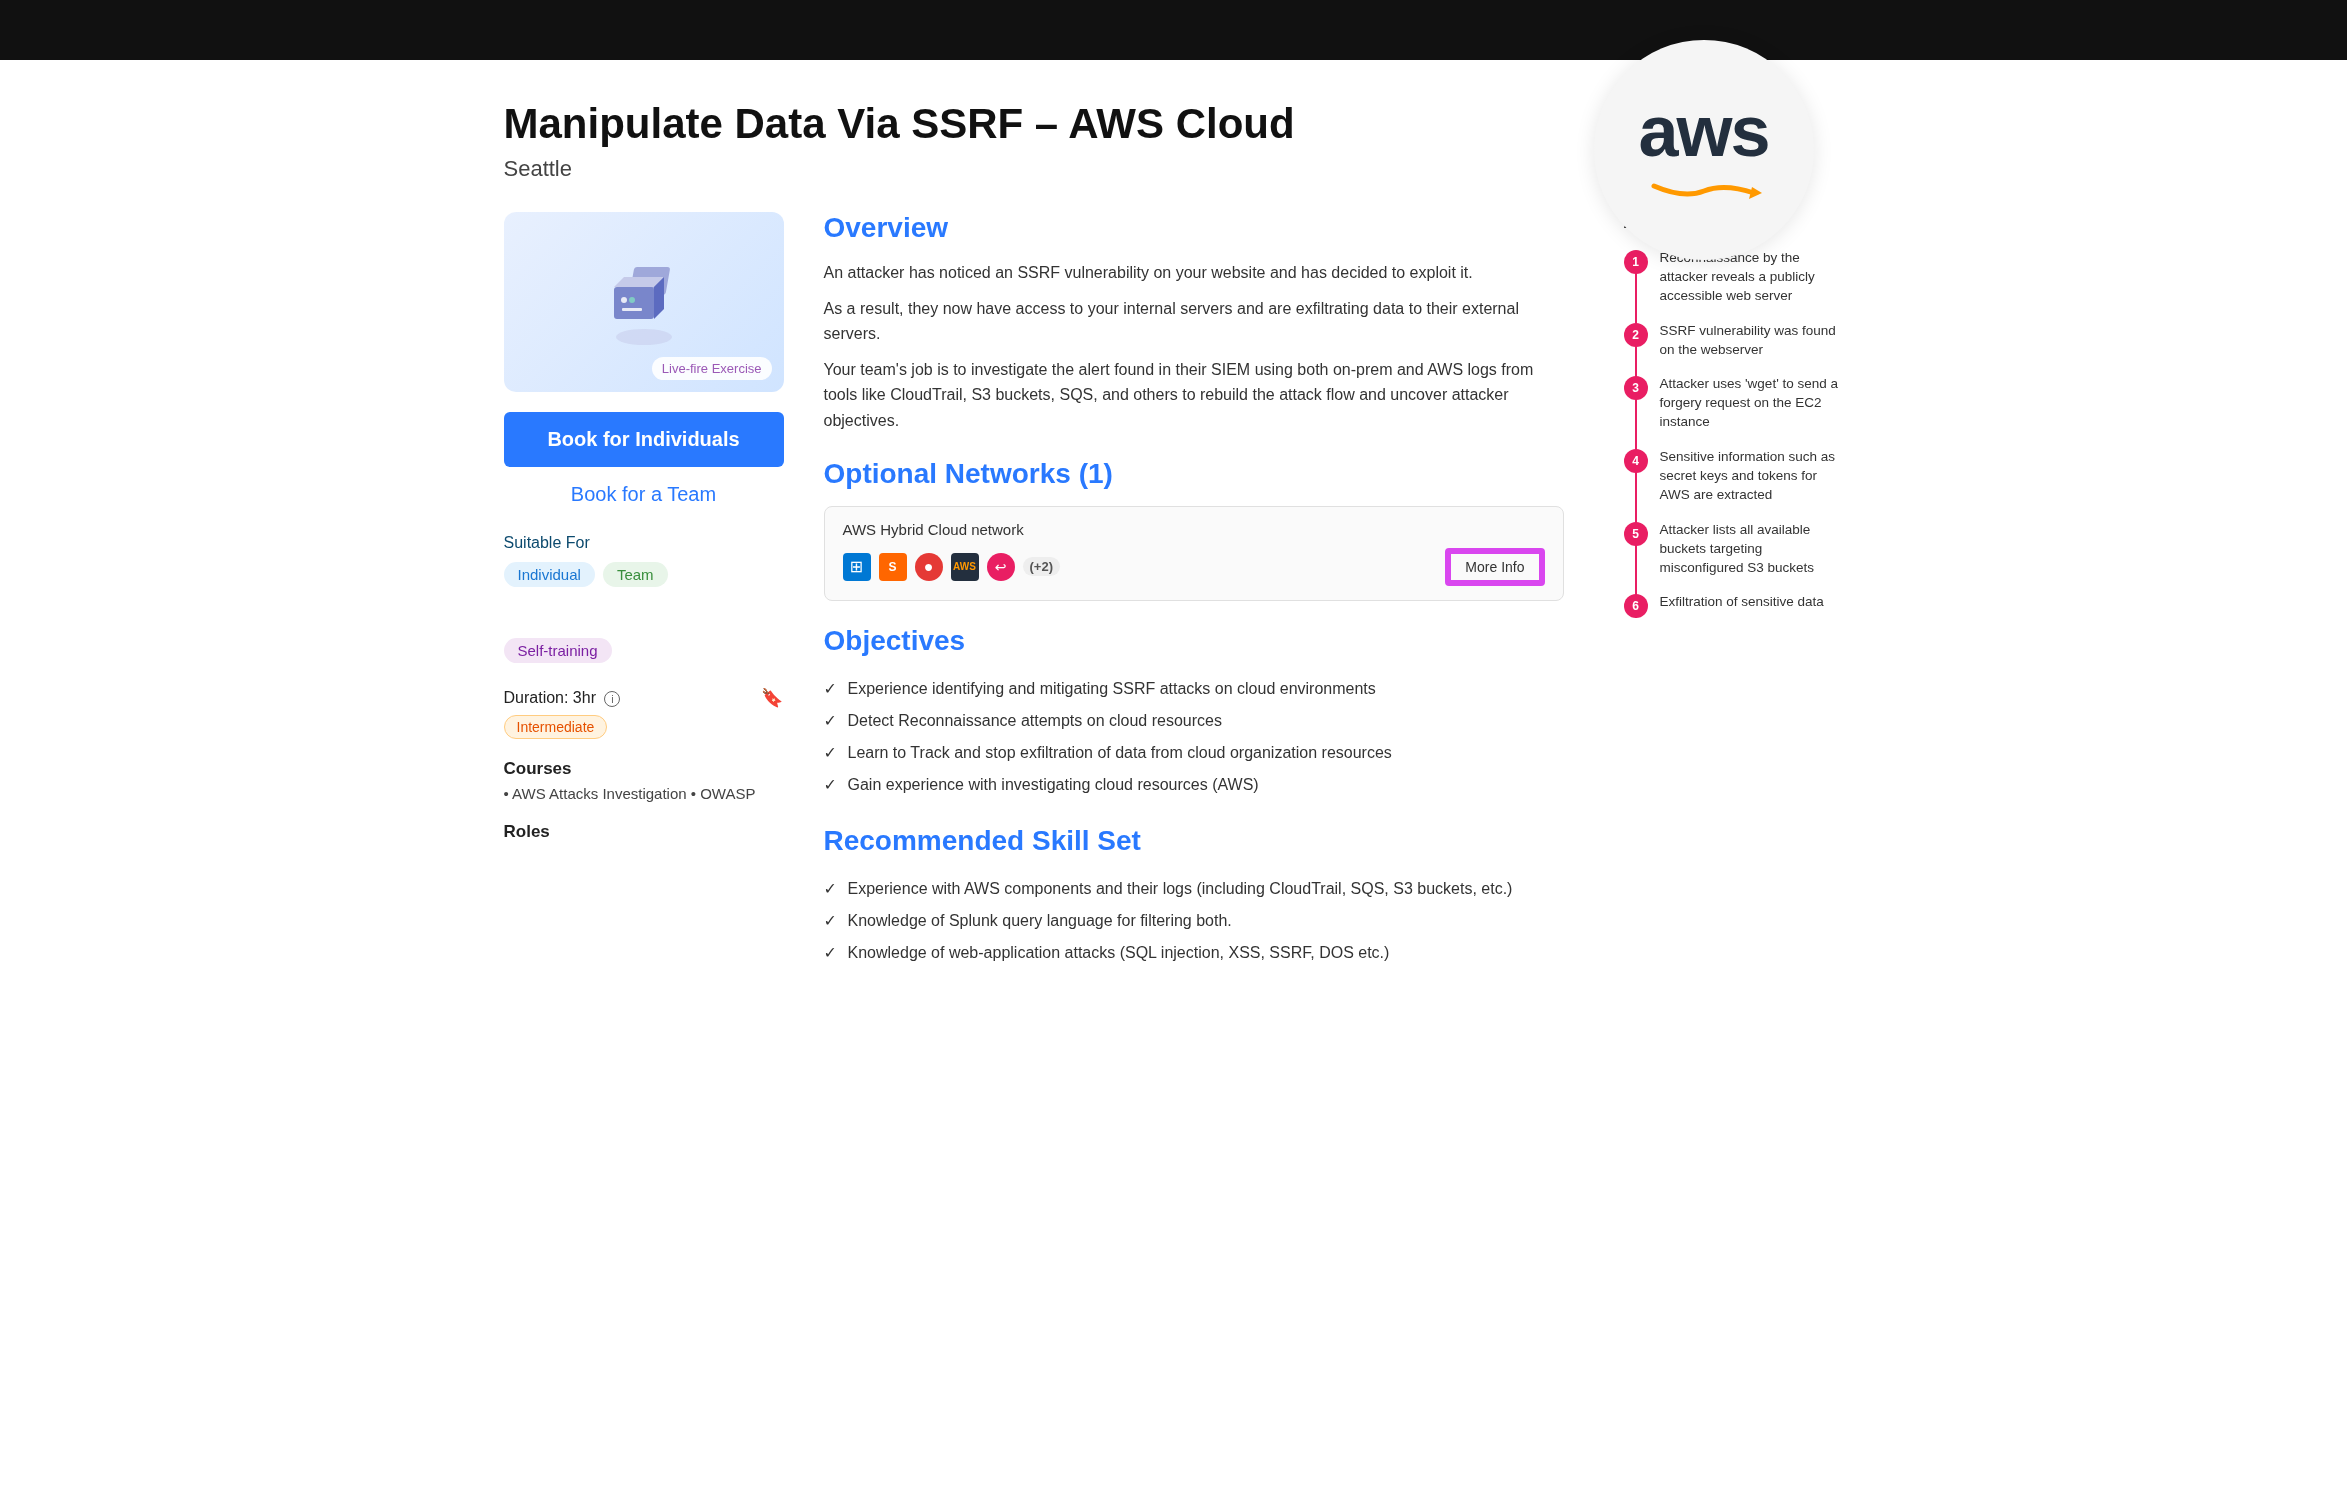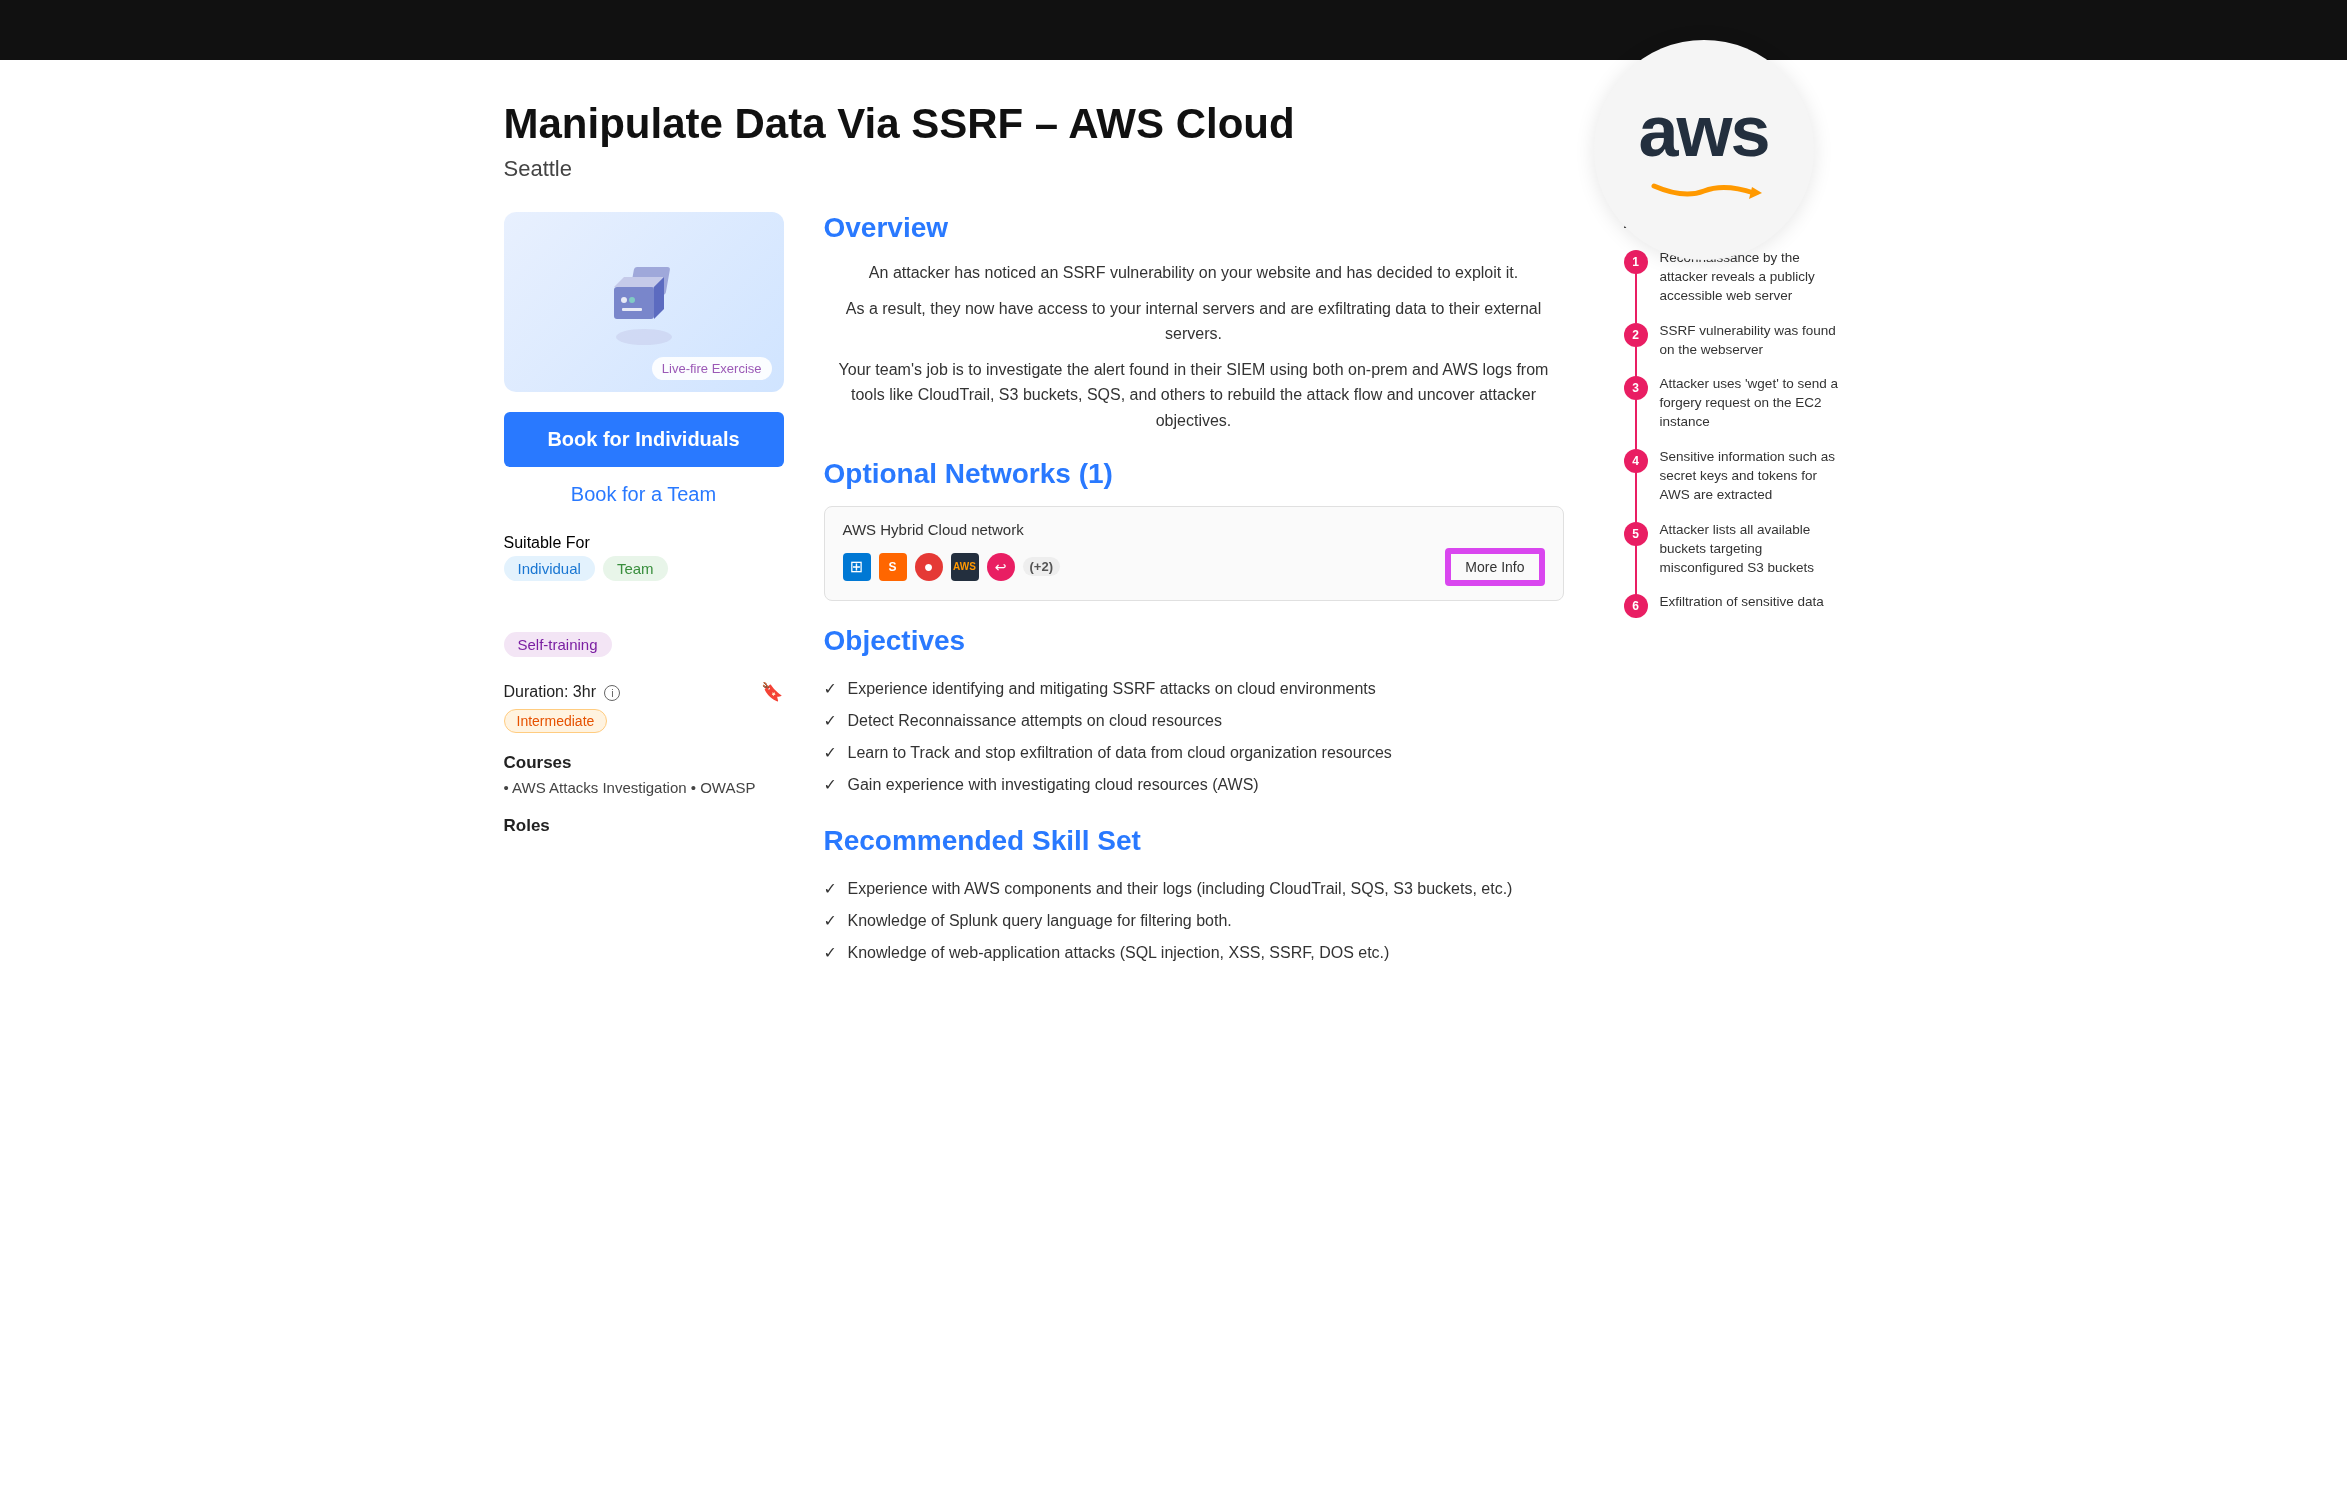--- a/index.html
+++ b/index.html
@@ -133,22 +133,22 @@
       font-size: 20px;
       text-decoration: none;
       margin-bottom: 28px;
       cursor: pointer;
     }
 
     .suitable-for-section { margin-bottom: 24px; }
 
     .suitable-label {
       font-size: 16px;
-      color: #000000;
-      margin-bottom: 4px;
+      color: #0c4a6e;
+      margin-bottom: 10px;
       font-weight: 400;
     }
 
     .tag-row { display: flex; gap: 8px; flex-wrap: wrap; }
 
     .tag {
       padding: 4px 14px;
       border-radius: 16px;
       font-size: 15px;
       font-weight: 500;
@@ -233,21 +233,20 @@
       margin-top: 24px;
     }
 
     .section-title:first-child { margin-top: 0; }
 
     .overview-text {
       font-size: 16px;
       line-height: 1.6;
       color: #333;
       margin-bottom: 10px;
-      text-align: center;
     }
 
     .network-card {
       background: #fafafa;
       border: 1px solid #e0e0e0;
       border-radius: 8px;
       padding: 14px 18px;
       margin-bottom: 6px;
     }
 

